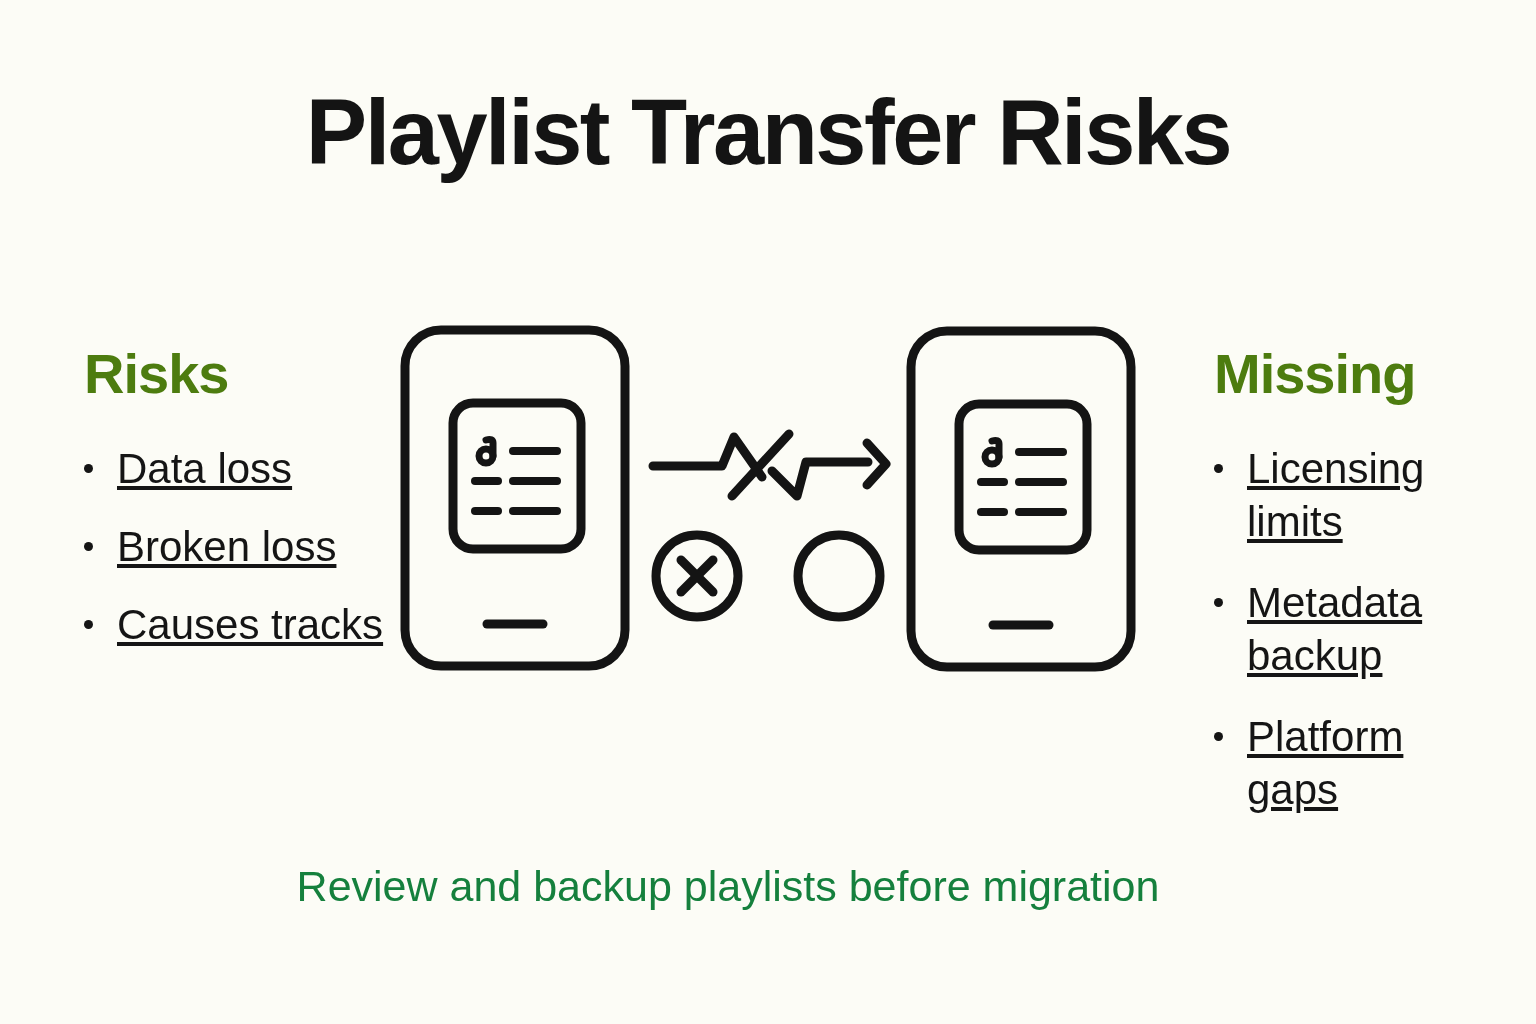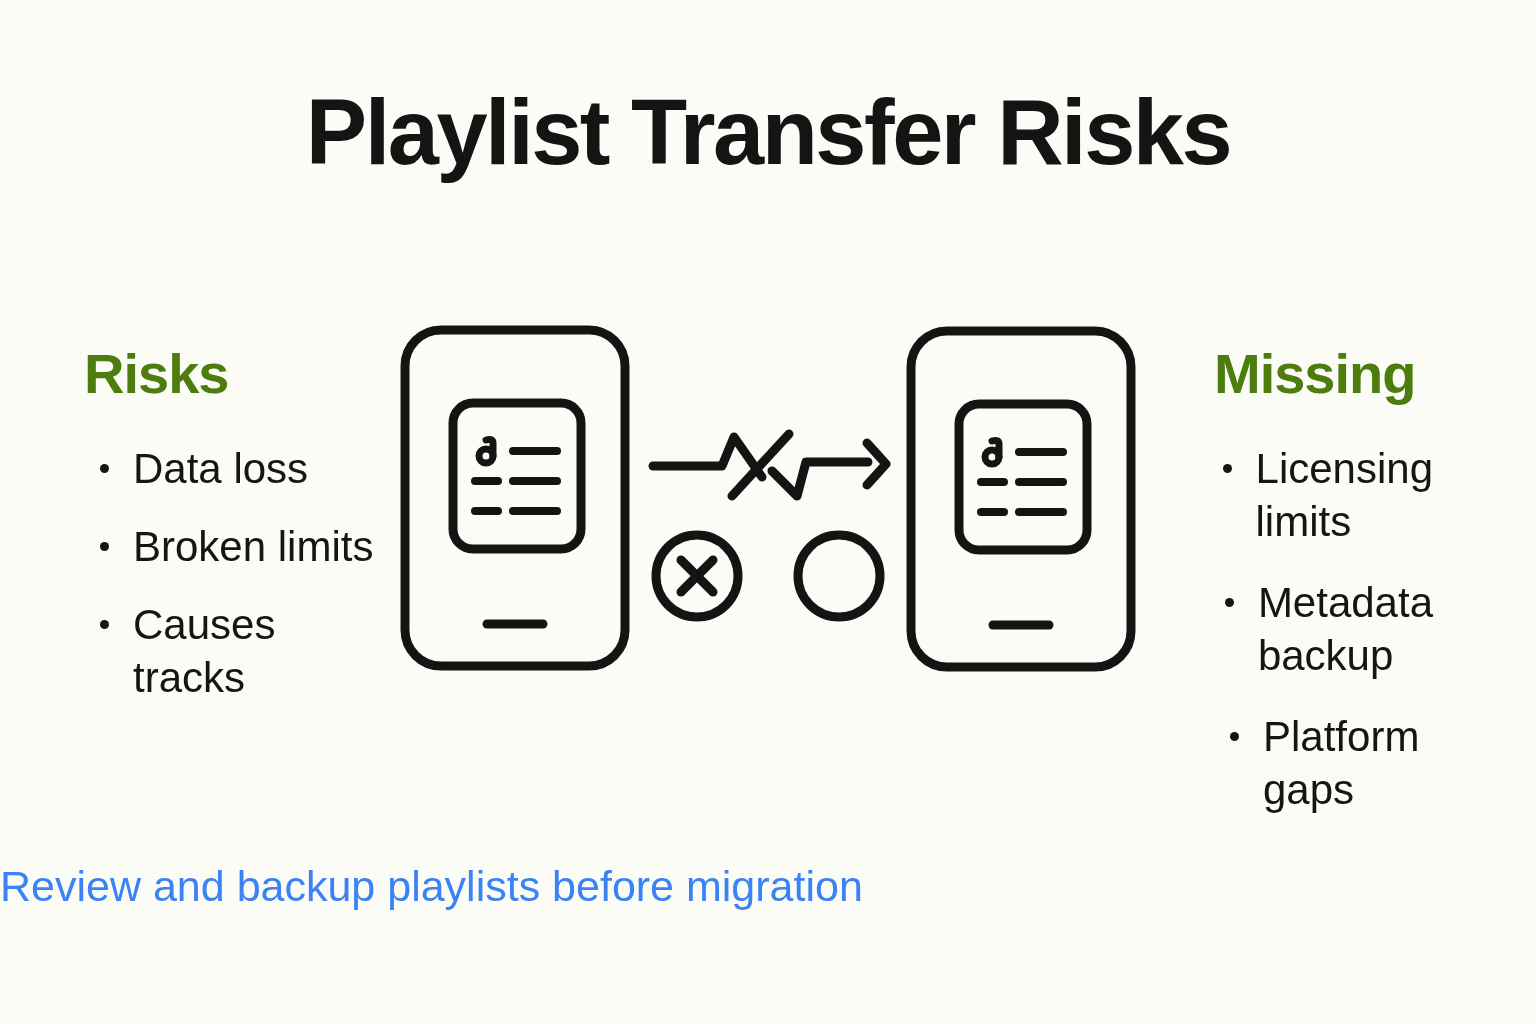--- a/index.html
+++ b/index.html
@@ -37,22 +37,23 @@
   .column h2 {
     margin: 0 0 40px 0;
     font-size: 56px;
     font-weight: 700;
     line-height: 1;
     letter-spacing: -1px;
     color: #4d7c0f;
   }
   .bullet-list {
     list-style: none;
-    margin: 16px;
+    margin: 0;
     padding: 0;
+    text-decoration: underline;
   }
   .bullet-list li {
     display: flex;
     align-items: flex-start;
     font-size: 42px;
     line-height: 53px;
     font-weight: 400;
   }
   .risks  .bullet-list li { margin-bottom: 25px; }
   .causes .bullet-list li { margin-bottom: 28px; justify-content: flex-end; }
@@ -70,43 +71,44 @@
     top: 325px;
     width: 740px;
     height: 350px;
   }
   .footer {
     position: absolute;
     top: 860px;
     left: 0;
     width: 1456px;
     margin: 0;
+    text-align: center;
     font-size: 43px;
     font-weight: 400;
     line-height: 53px;
-    color: #3b82f6;
+    color: #15803d;
   }
 </style>
 </head>
 <body>
 
 <div class="canvas">
 
   <h1 class="title">Playlist Transfer Risks</h1>
 
   <div class="column risks">
     <h2>Risks</h2>
     <ul class="bullet-list">
       <li>
         <span class="bullet-dot"></span>
         <span>Data loss</span>
       </li>
       <li>
         <span class="bullet-dot"></span>
-        <span>Broken limits</span>
+        <span>Broken loss</span>
       </li>
       <li>
         <span class="bullet-dot"></span>
         <span>Causes tracks</span>
       </li>
     </ul>
   </div>
 
   <div class="column causes">
     <h2>Missing</h2>

